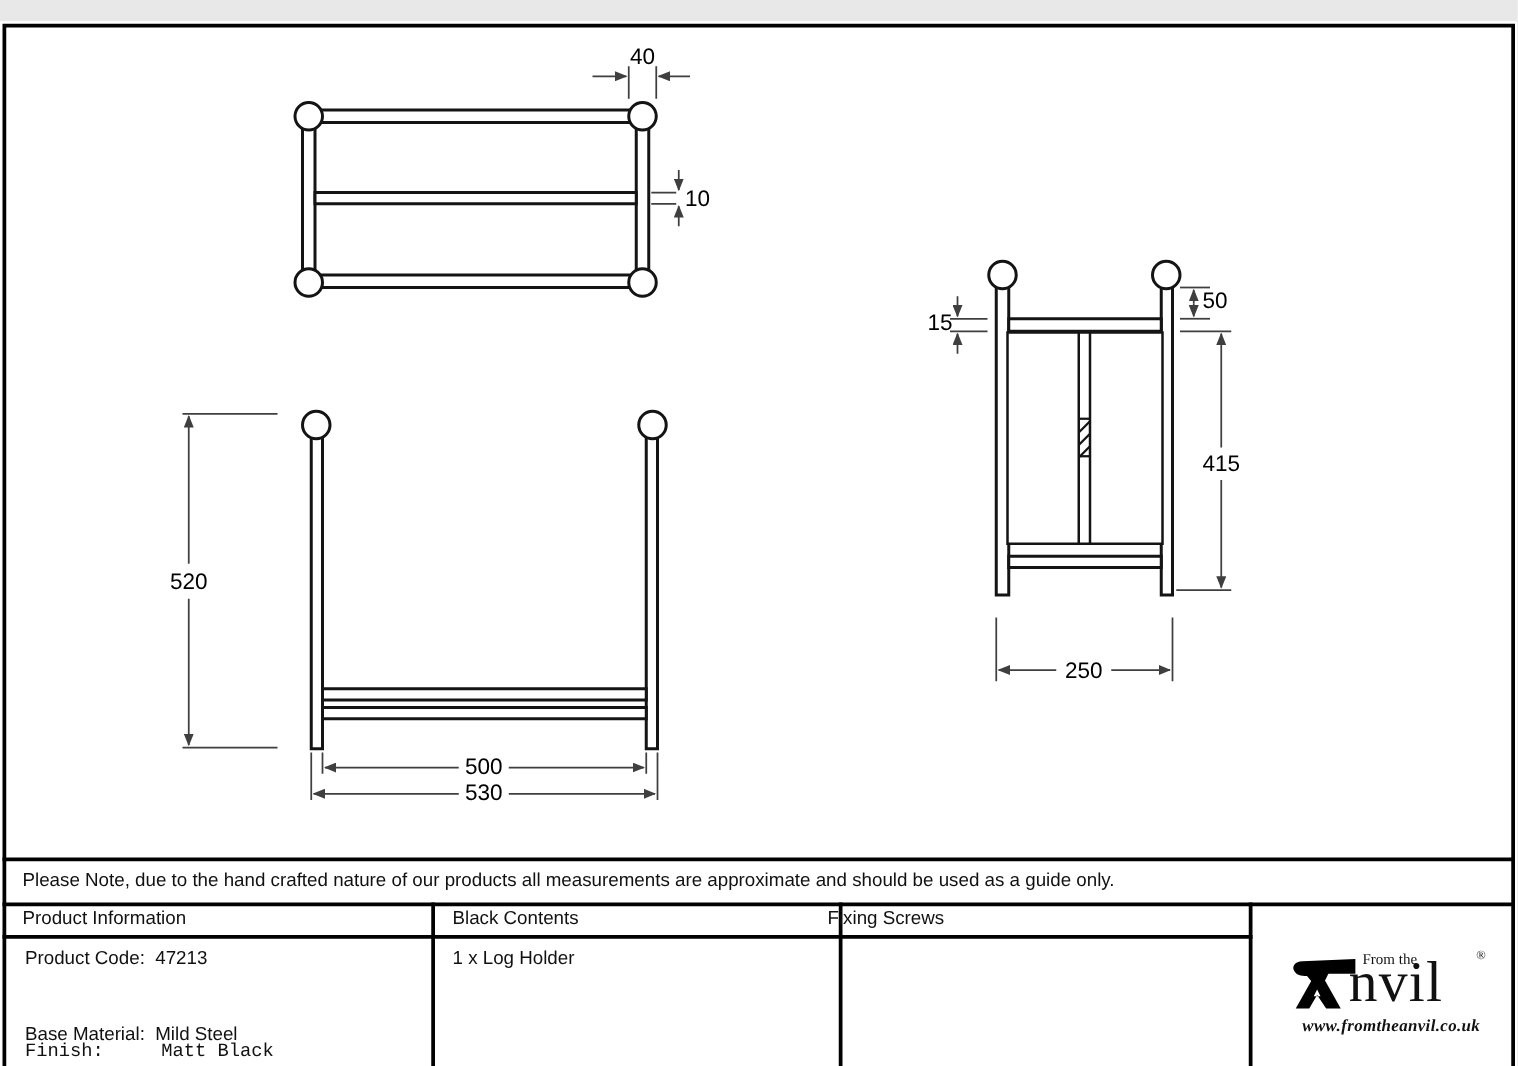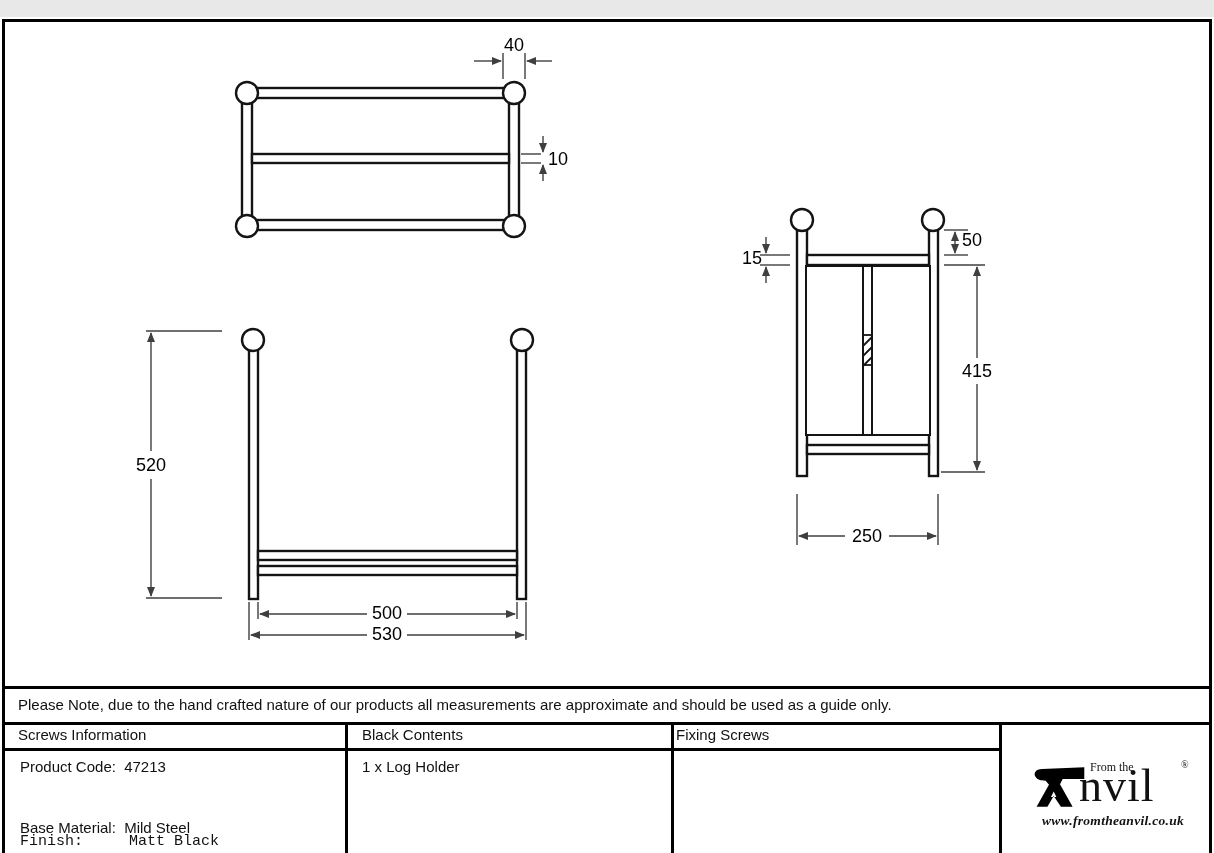--- a/index.html
+++ b/index.html
@@ -161,23 +161,23 @@
   <div class="hline" style="left:2px;right:2px;top:669px;height:3px;"></div>
   <div class="hline" style="left:2px;right:2px;top:705px;height:3px;"></div>
   <div class="hline" style="left:2px;width:1000px;top:731px;height:3px;"></div>
   <div class="vline" style="left:345px;top:705px;width:3px;height:145px;"></div>
   <div class="vline" style="left:671px;top:705px;width:3px;height:145px;"></div>
   <div class="vline" style="left:999px;top:705px;width:3px;height:145px;"></div>
   <div class="page-border"></div>
 
   <div class="note-text">Please Note, due to the hand crafted nature of our products all measurements are approximate and should be used as a guide only.</div>
 
-  <div class="th" style="left:18px;top:709px;">Screws Information</div>
+  <div class="th" style="left:18px;top:709px;">Product Information</div>
   <div class="th" style="left:362px;top:709px;">Black Contents</div>
-  <div class="th" style="left:676px;top:709px;text-align:right;">Fixing Screws</div>
+  <div class="th" style="left:662px;top:709px;text-align:right;">Fixing Screws</div>
 
   <div class="info-row" style="top:741px;">
     <span class="info-label">Product Code:</span>
     <span class="info-value">47213</span>
   </div>
   <div class="info-row" style="top:816px;font-family:Liberation Mono, monospace;">
     <span class="info-label">Finish:</span>
     <span class="info-value">Matt Black</span>
   </div>
   <div class="info-row" style="top:802px;">

